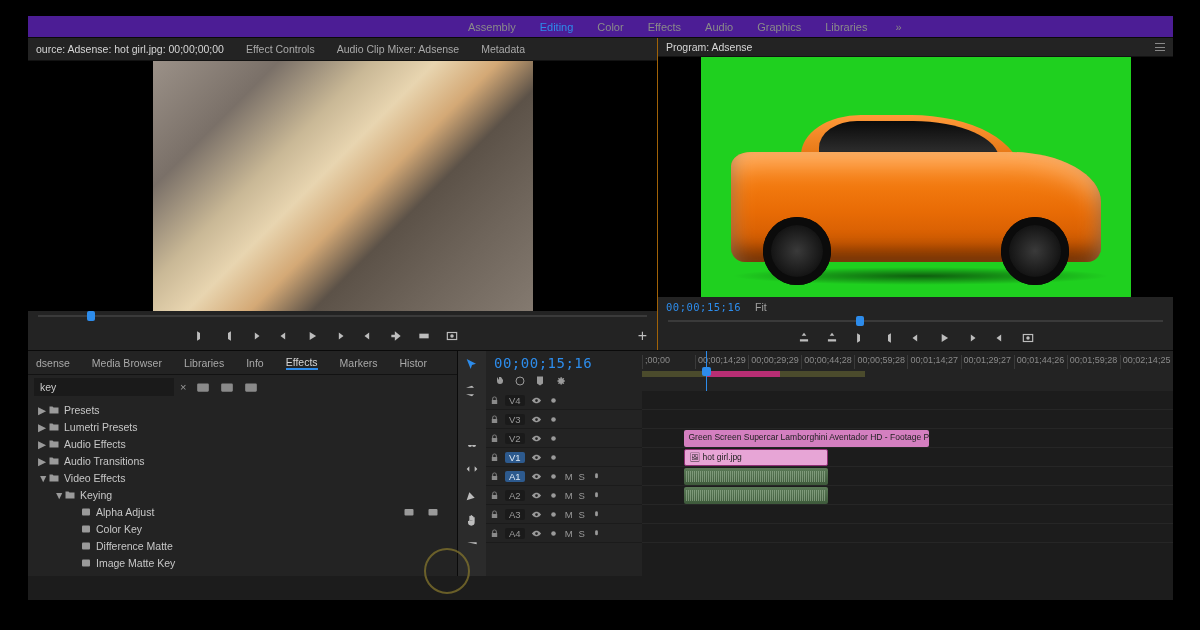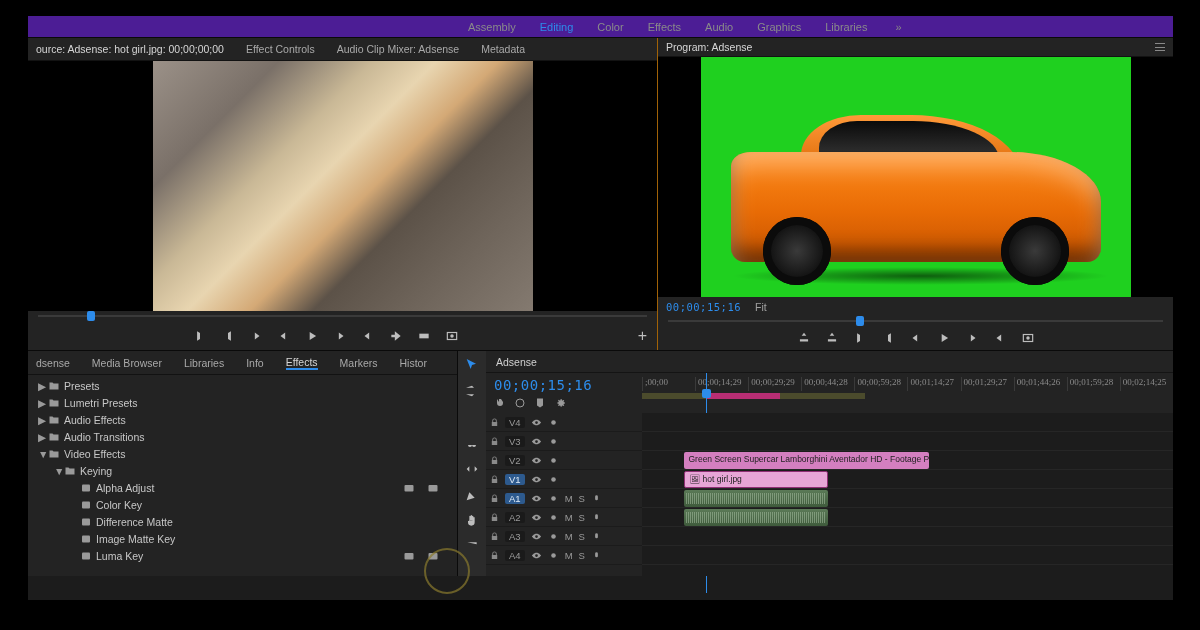--- a/index.html
+++ b/index.html
@@ -56,21 +56,21 @@
 .tools-strip .tool.active{fill:#2d8ceb}
 .timeline-panel{flex:1;background:#232323;display:flex;flex-direction:column}
 .tl-header{height:22px;display:flex;align-items:center;padding:0 10px;border-bottom:1px solid #141414}
 .tl-header .seq{color:#d0d0d0;font-size:10.5px}
 .tl-sub{height:40px;display:flex}
 .tl-sub-left{width:156px;padding:4px 8px}
 .tl-sub-left .tc{font-size:14px}
 .tl-sub-left .snap-row{display:flex;gap:8px;margin-top:4px}
 .tl-sub-left .sicon{width:12px;height:12px;fill:#9a9a9a}
 .tl-sub-right{flex:1;position:relative}
-.ruler{position:absolute;top:4px;left:0;right:0;height:14px;display:flex;font-size:9px;color:#8a8a8a;font-family:Liberation Serif, serif}
+.ruler{position:absolute;top:4px;left:0;right:0;height:14px;display:flex;font-size:9px;color:#8a8a8a;font-family:Liberation Sans, sans-serif}
 .ruler span{flex:1;border-left:1px solid #3a3a3a;padding-left:2px}
 .workarea{position:absolute;left:0;top:20px;height:6px;background:#4b4b2c;width:42%}
 .workarea.pink{background:#b82e74;left:12%;width:14%;top:20px}
 .playhead{position:absolute;top:0;bottom:-180px;width:1px;background:#2d8ceb;left:12%}
 .playhead::before{content:"";position:absolute;top:16px;left:-4px;width:9px;height:9px;background:#2d8ceb;border-radius:2px}
 .tracks{flex:1;display:flex;position:relative}
 .track-heads{width:156px;background:#232323}
 .track-row{height:19px;display:flex;align-items:center;padding:0 4px;gap:6px;border-bottom:1px solid #1b1b1b;font-size:9.5px;color:#9a9a9a}
 .track-row .lock{width:9px;height:9px;fill:#8a8a8a}
 .track-row .tag{background:#1a1a1a;padding:0 4px;border-radius:2px}
@@ -224,20 +224,33 @@
     <div class="project-panel">
       <div class="panel-tabs">
         <span class="tab">dsense</span>
         <span class="tab">Media Browser</span>
         <span class="tab">Libraries</span>
         <span class="tab">Info</span>
         <span class="tab lead" style="border-bottom:2px solid #2d8ceb">Effects</span>
         <span class="tab">Markers</span>
         <span class="tab">Histor</span>
       </div>
+      <div class="search-row">
+        <input value="key" style="">
+        <span class="x">×</span>
+        <svg class="bin-ico" viewBox="0 0 24 20">
+            <rect x="2" y="4" width="20" height="14" rx="2"></rect>
+          </svg>
+        <svg class="bin-ico" viewBox="0 0 24 20">
+            <rect x="2" y="4" width="20" height="14" rx="2"></rect>
+          </svg>
+        <svg class="bin-ico" viewBox="0 0 24 20">
+            <rect x="2" y="4" width="20" height="14" rx="2"></rect>
+          </svg>
+      </div>
       <div class="tree" id="tree">
           <div class="tree-row indent0">
             <span class="arrow">▶</span>
             <svg class="ficon" viewBox="0 0 22 20">
               <path d="M2 3h6l2 2h10v12H2z"></path>
             </svg>
             <span>Presets</span>
           </div>
           <div class="tree-row indent0">
             <span class="arrow">▶</span>
@@ -350,24 +363,20 @@
         </svg>
       <svg class="tool" viewBox="0 0 24 24">
           <path d="M8 12V5a1 1 0 012 0v6M10 11V4a1 1 0 012 0v7M12 11V5a1 1 0 012 0v6M14 11V7a1 1 0 012 0v7a5 5 0 01-10 0v-2"></path>
         </svg>
       <svg class="tool" viewBox="0 0 24 24">
           <path d="M5 5h14v3M12 5v14M9 19h6"></path>
         </svg>
     </div>
 
     <div class="timeline-panel">
-      <div class="tl-header">
-        <span class="seq">Adsense</span>
-        <div class="menu-ico" style="margin-left:8px"><span></span><span></span><span></span></div>
-      </div>
       <div class="tl-sub">
         <div class="tl-sub-left">
           <div class="tc">00;00;15;16</div>
           <div class="snap-row">
             <svg class="sicon" viewBox="0 0 24 24">
                 <path d="M6 4v8a6 6 0 0012 0V4M6 4h4v6M14 4h4v6"></path>
               </svg>
             <svg class="sicon" viewBox="0 0 24 24">
                 <circle cx="12" cy="12" r="8" fill="none" stroke="#9a9a9a" stroke-width="2"></circle>
               </svg>

